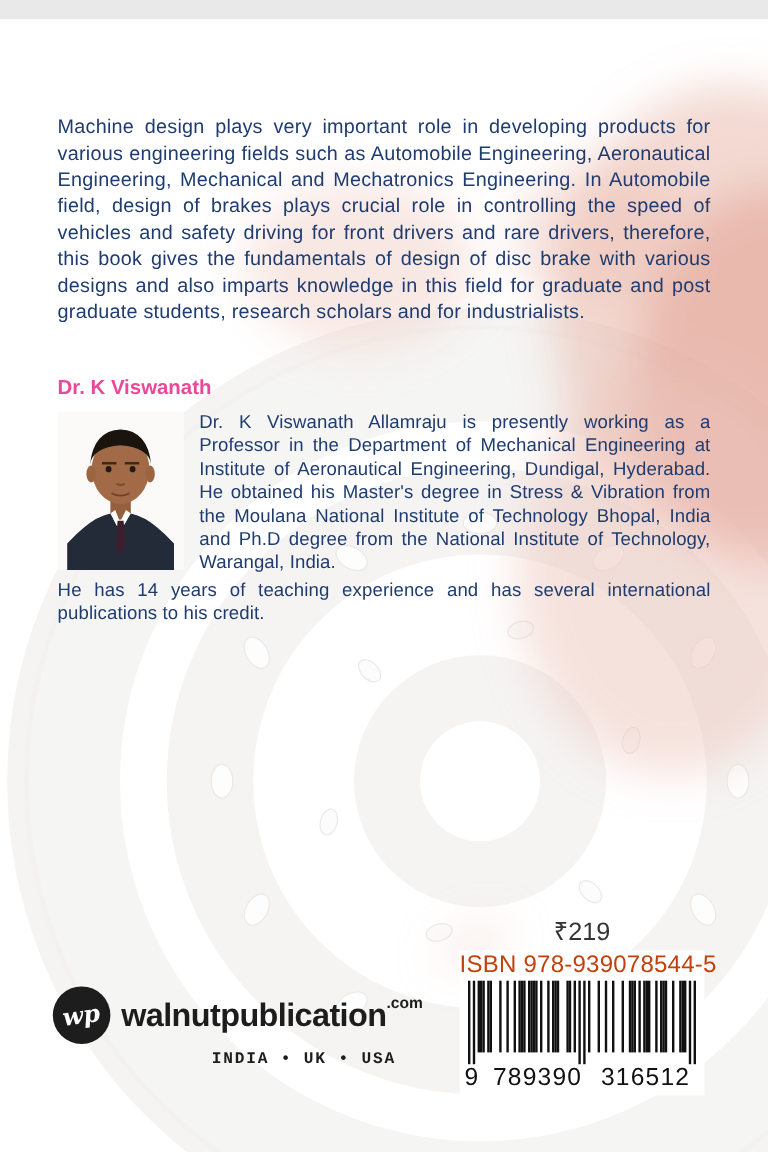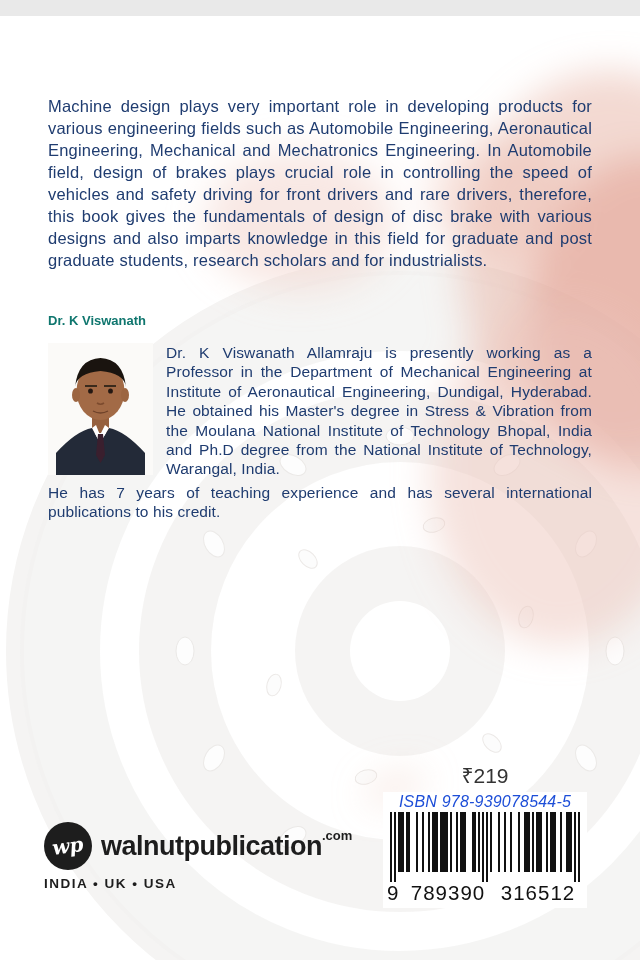--- a/index.html
+++ b/index.html
@@ -14,21 +14,21 @@
   .watermark{position:absolute;inset:0;z-index:0;pointer-events:none;}
   .content{position:absolute;inset:0;z-index:1;}
 
   .description{
     position:absolute;left:48px;top:79px;width:544px;
     font-size:16.5px;line-height:22px;letter-spacing:.2px;
     color:#1f3c70;text-align:justify;margin:0;
   }
   .author-heading{
     position:absolute;left:48px;top:297px;
-    font-size:13px;font-weight:bold;color:#0f766e;margin:0;
+    font-size:17px;font-weight:bold;color:#ec4899;margin:0;
   }
   .bio-wrap{
     position:absolute;left:48px;top:327px;width:544px;
     display:grid;grid-template-columns:105px 1fr;column-gap:13px;
   }
   .portrait{
     grid-column:1;grid-row:1;
     width:105px;height:132px;overflow:hidden;background:#fbfaf8;
   }
   .bio-main{
@@ -44,23 +44,22 @@
 
   .price{
     position:absolute;left:385px;top:745px;width:200px;
     text-align:center;font-size:21px;color:#333333;margin:0;
   }
   .barcode-block{
     position:absolute;left:383px;top:776px;width:204px;
     background:#ffffff;text-align:center;padding:1px 0 4px 0;
   }
   .isbn-label{
-    font-size:16px;color:#1d4ed8;letter-spacing:.2px;margin:0 0 1px 0;
+    font-size:20px;color:#c2410c;letter-spacing:.2px;margin:0 0 1px 0;
     white-space:nowrap;
-    font-style:italic;
   }
   .barcode-svg{display:block;margin:0 auto;}
   .barcode-digits{
     display:flex;width:196px;margin:0 auto;
     font-size:20.5px;color:#111111;line-height:22px;
   }
   .bd-first{width:16px;text-align:left;}
   .bd-group{flex:1;text-align:center;letter-spacing:1px;}
 
   .logo-block{position:absolute;left:44px;top:806px;width:286px;color:#1d1d1d;}
@@ -72,22 +71,22 @@
   .logo-monogram{
     color:#ffffff;font-family:"DejaVu Serif",serif;font-style:italic;
     font-size:20px;font-weight:bold;transform:rotate(-8deg);
   }
   .wordmark-col{display:flex;}
   .wordmark{
     font-size:27px;font-weight:800;letter-spacing:-.5px;line-height:28px;
   }
   .tld{font-size:13px;font-weight:bold;text-align:center;margin-top:-3px;line-height:13px;}
   .regions{
-    margin-top:6px;text-align:left;
-    font-family:Liberation Sans, sans-serif;font-weight:bold;
+    margin-top:6px;text-align:right;
+    font-family:Liberation Mono, monospace;font-weight:bold;
     font-size:13.5px;letter-spacing:1.5px;
   }
 </style>
 </head>
 <body>
 
 <div class="page">
 
   <svg class="watermark" width="640" height="960" viewBox="0 0 640 960">
     <defs>
@@ -159,21 +158,21 @@
           <ellipse cx="42.5" cy="48" rx="2.4" ry="2.6" fill="#241812"></ellipse>
           <ellipse cx="62.5" cy="48" rx="2.4" ry="2.6" fill="#241812"></ellipse>
           <path d="M49,60 q3.5,2.5 7,0" stroke="#7c4b2e" stroke-width="1.6" fill="none"></path>
           <path d="M45,68 q7.5,4 15,0" stroke="#6f422a" stroke-width="1.4" fill="none"></path>
           <path d="M8,132 L8,110 Q28,88 44,85 L52,100 L61,85 Q77,88 97,110 L97,132 Z" fill="#232a38"></path>
           <path d="M44,85 L52,100 L61,85 L57,82 L52,92 L48,82 Z" fill="#ffffff"></path>
           <path d="M50,91 L55,91 L57,112 L52.5,120 L48,112 Z" fill="#3a1f2e"></path>
         </svg>
       </div>
       <p class="bio-main">Dr. K Viswanath Allamraju is presently working as a Professor in the Department of Mechanical Engineering at Institute of Aeronautical Engineering, Dundigal, Hyderabad.  He obtained his Master's degree in Stress &amp; Vibration from the Moulana National Institute of Technology Bhopal, India and Ph.D degree from the National Institute of Technology, Warangal, India.</p>
-      <p class="bio-footer">He has 7 years of teaching experience and has several international publications to his credit.</p>
+      <p class="bio-footer">He has 14 years of teaching experience and has several international publications to his credit.</p>
     </div>
 
     <p class="price">₹219</p>
 
     <div class="barcode-block">
       <p class="isbn-label">ISBN 978-939078544-5</p>
       <svg id="barcode-bars" class="barcode-svg" width="190" height="70" viewBox="0 0 190 70">
           <rect x="0" y="0" width="2" height="70" fill="#111111"></rect>
           <rect x="4" y="0" width="2" height="70" fill="#111111"></rect>
           <rect x="8" y="0" width="2" height="60" fill="#111111"></rect>

